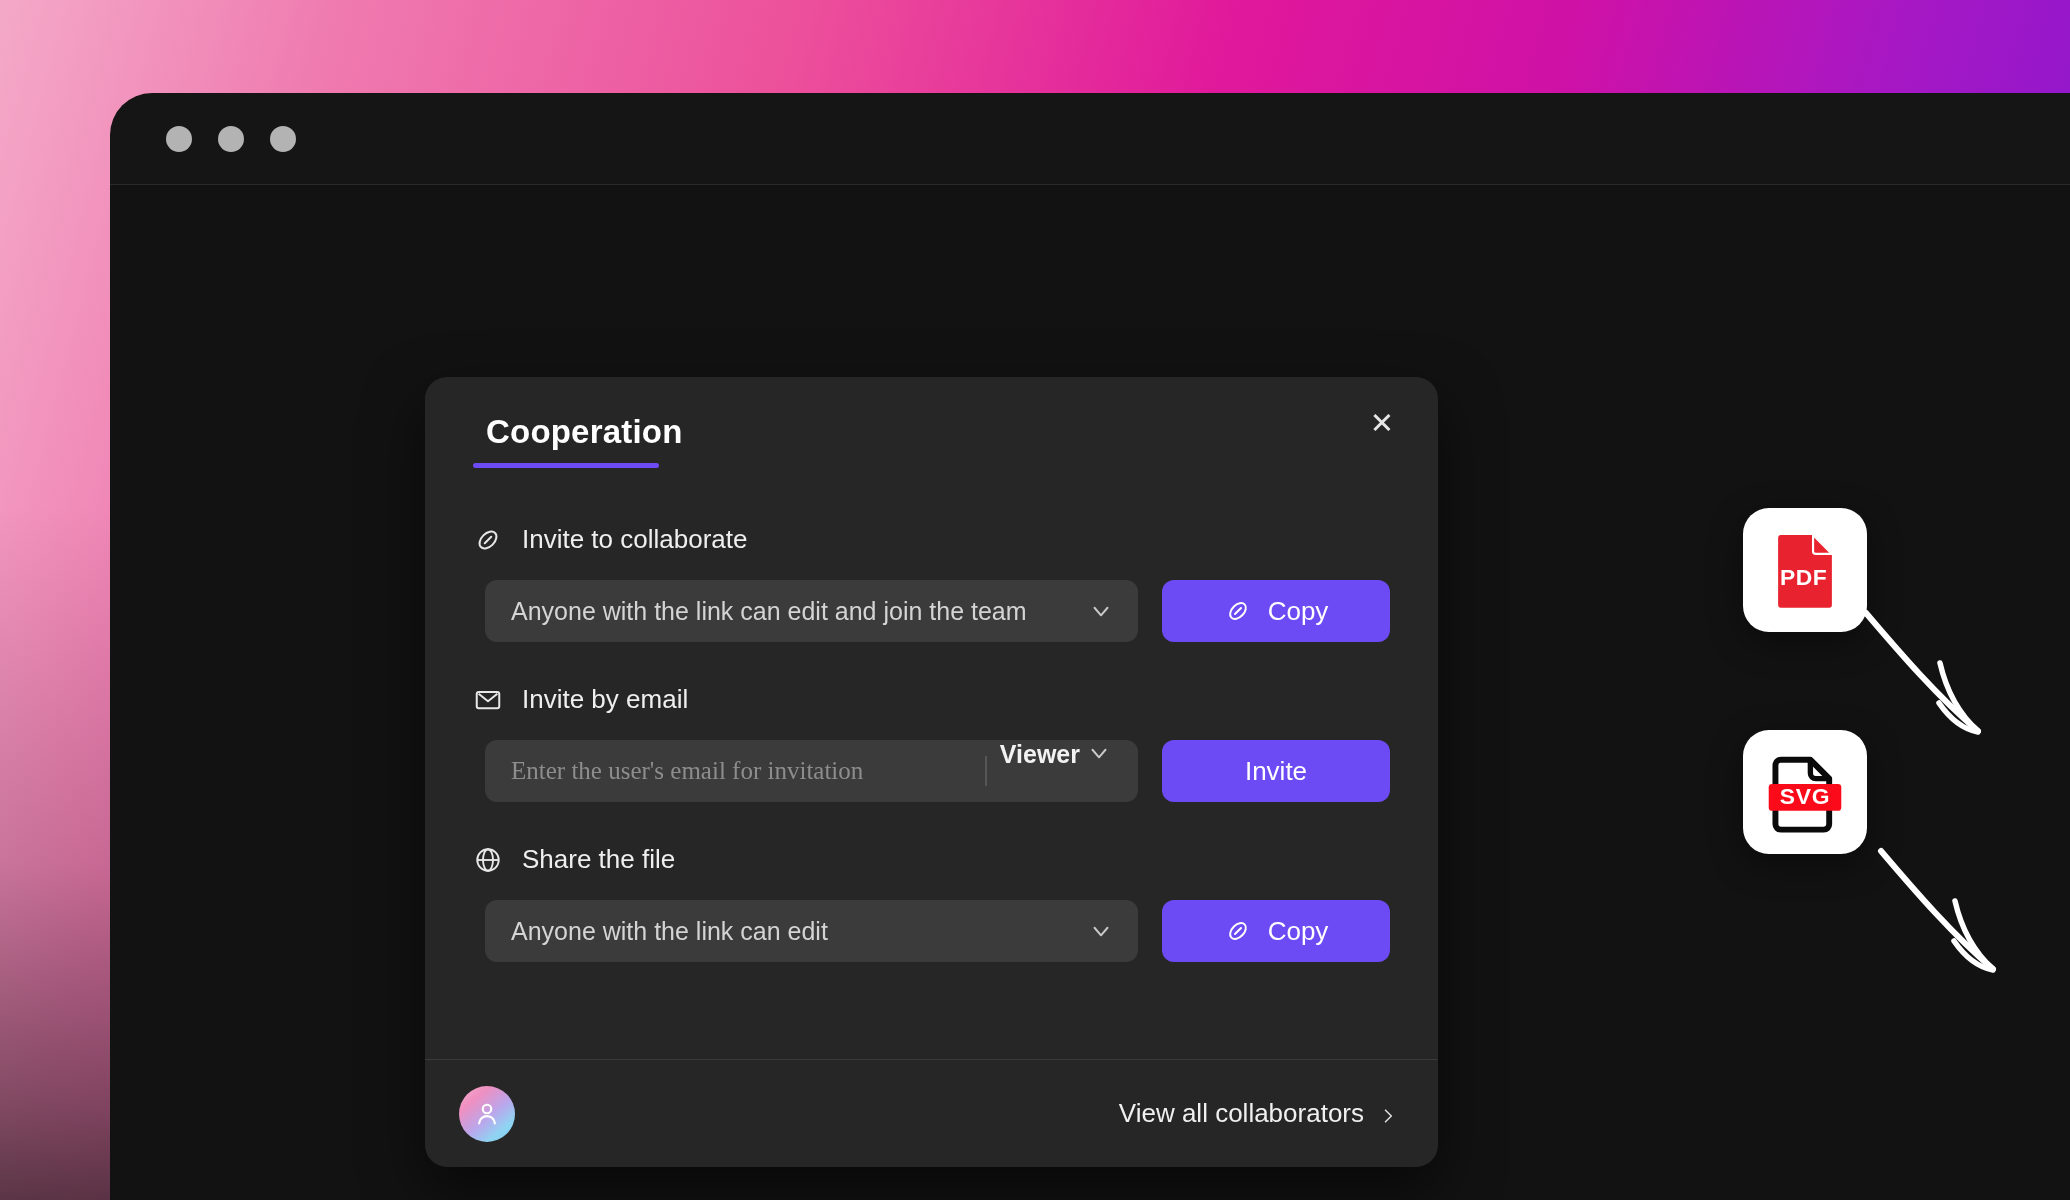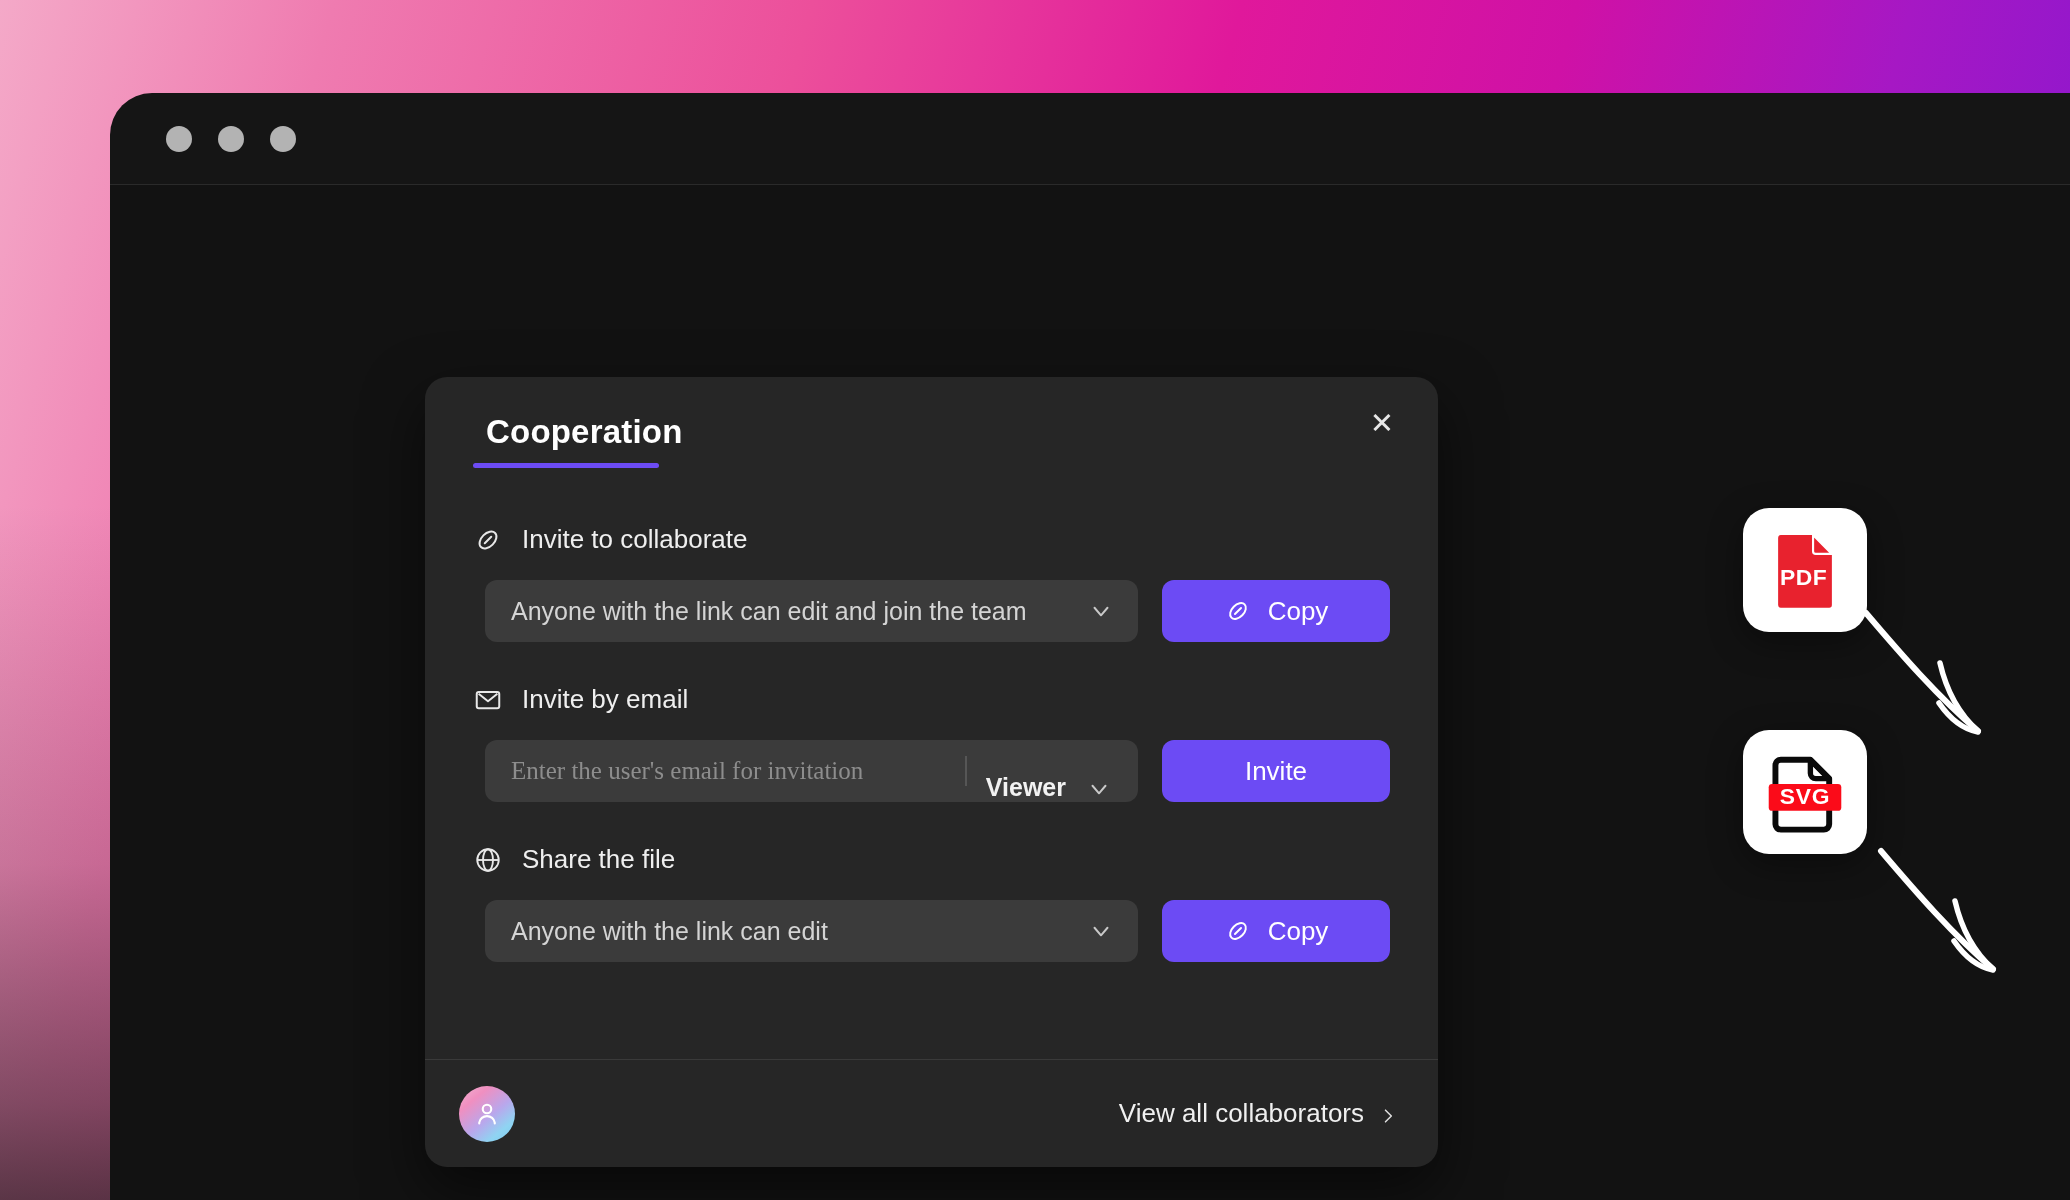--- a/index.html
+++ b/index.html
@@ -124,22 +124,22 @@
     flex:1; display:flex; align-items:stretch;
     background:#3b3b3b; border-radius:12px; height:62px; overflow:hidden;
   }
   .email-input{
     flex:1; background:transparent; border:none; outline:none;
     color:#fca5a5; font-size:25px; font-family:Liberation Serif, serif; padding:0 26px;
   }
   .email-input::placeholder{ color:#8d8d8d; }
   .divider-v{ width:2px; background:#565656; margin:16px 0; flex:none; }
   .role-select{
-    display:flex; align-items:flex-end; gap:20px;
-    padding:0 26px 0 19px; cursor:pointer;
+    display:flex; align-items:flex-start; gap:6px;
+    padding:0 26px 0 13px; cursor:pointer;
   }
   .role-value{ font-size:25px; color:#f2f2f2; font-weight:bold; }
 
   
   .dlg-footer{
     border-top:1px solid #3a3a3a;
     height:108px; margin:0 0 0 0;
     display:flex; align-items:center; justify-content:space-between;
     padding:0 40px 0 34px;
   }

